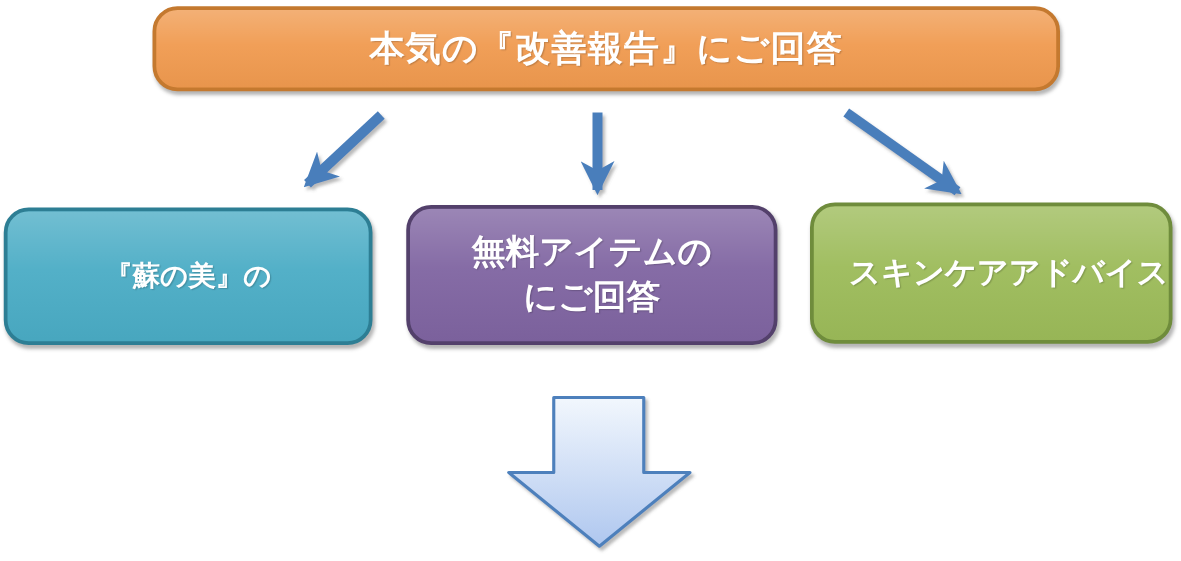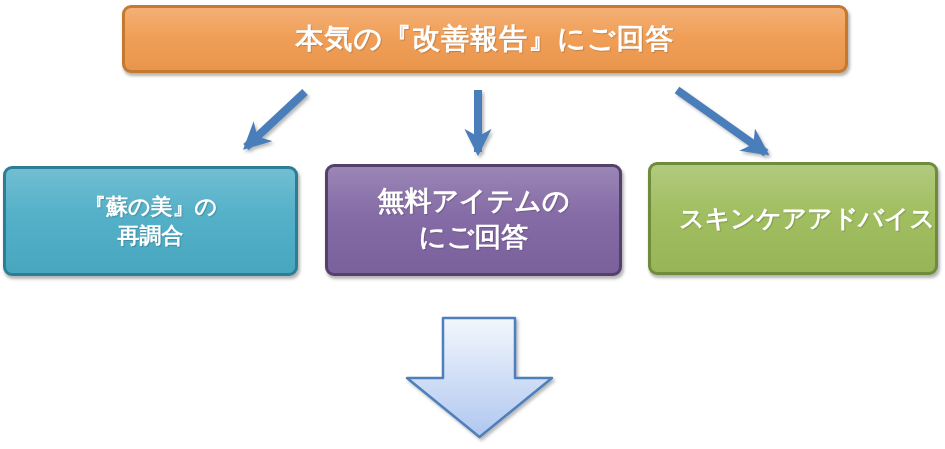--- a/index.html
+++ b/index.html
@@ -12,21 +12,21 @@
     position: relative;
     width: 945px;
     height: 449px;
     background: #ffffff;
     overflow: hidden;
   }
   .shape-box {
     position: absolute;
     box-sizing: border-box;
     border: 3px solid;
-    border-radius: 9px;
+    border-radius: 20px;
     display: flex;
     flex-direction: column;
     align-items: center;
     justify-content: center;
     text-align: center;
     font-weight: bold;
     color: #fff;
     box-shadow: 1.5px 3px 3px rgba(90,90,90,0.45);
     background-image: linear-gradient(to bottom,
       rgba(255,255,255,0.22) 0%,
@@ -54,21 +54,20 @@
 <body>
 
 <div class="stage">
 
   <div class="shape-box title-box" style="background-color: rgb(240, 154, 79); border-color: rgb(196, 121, 47); color: rgb(255, 255, 255);">
     <span>本気の『改善報告』にご回答</span>
   </div>
 
   <div class="shape-box branch-box branch-box-1" style="background-color: rgb(74, 172, 197); border-color: rgb(45, 126, 148); color: rgb(255, 255, 255);">
     <span>『蘇の美』の</span>
-    <span>再調合</span>
   </div>
 
   <div class="shape-box branch-box branch-box-2" style="background-color: rgb(127, 100, 161); border-color: rgb(83, 64, 107); color: rgb(255, 255, 255);">
     <span>無料アイテムの</span>
     <span>にご回答</span>
   </div>
 
   <div class="shape-box branch-box branch-box-3" style="background-color: rgb(156, 187, 89); border-color: rgb(111, 140, 60); color: rgb(255, 255, 255);">
     <span>スキンケアアドバイス</span>
   </div>

